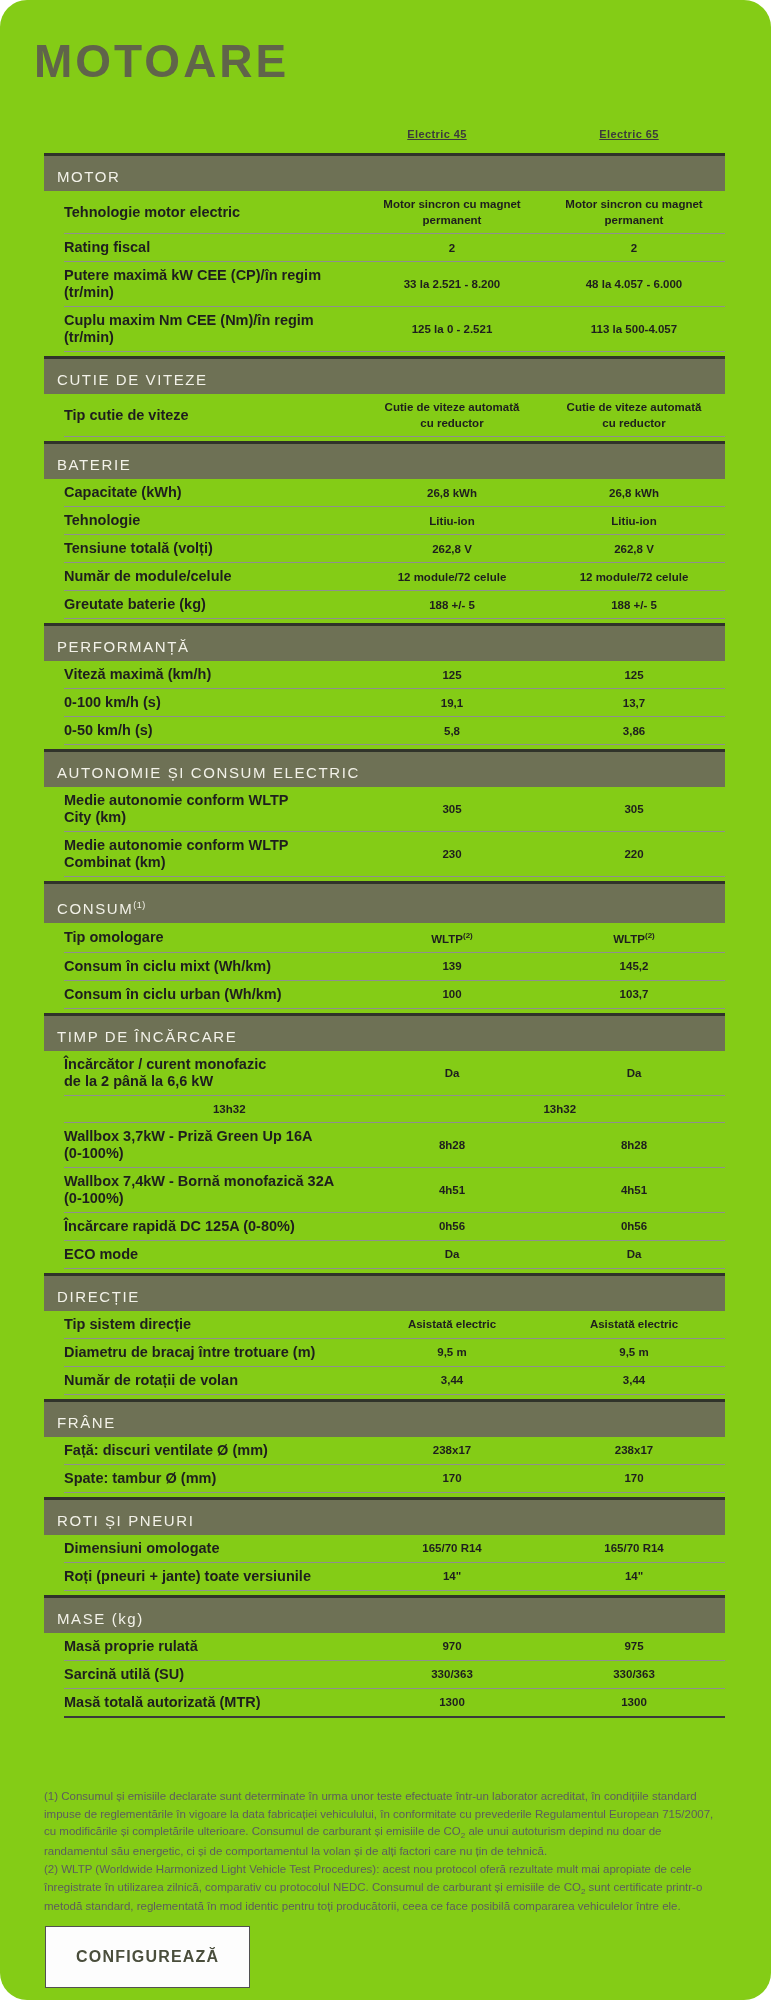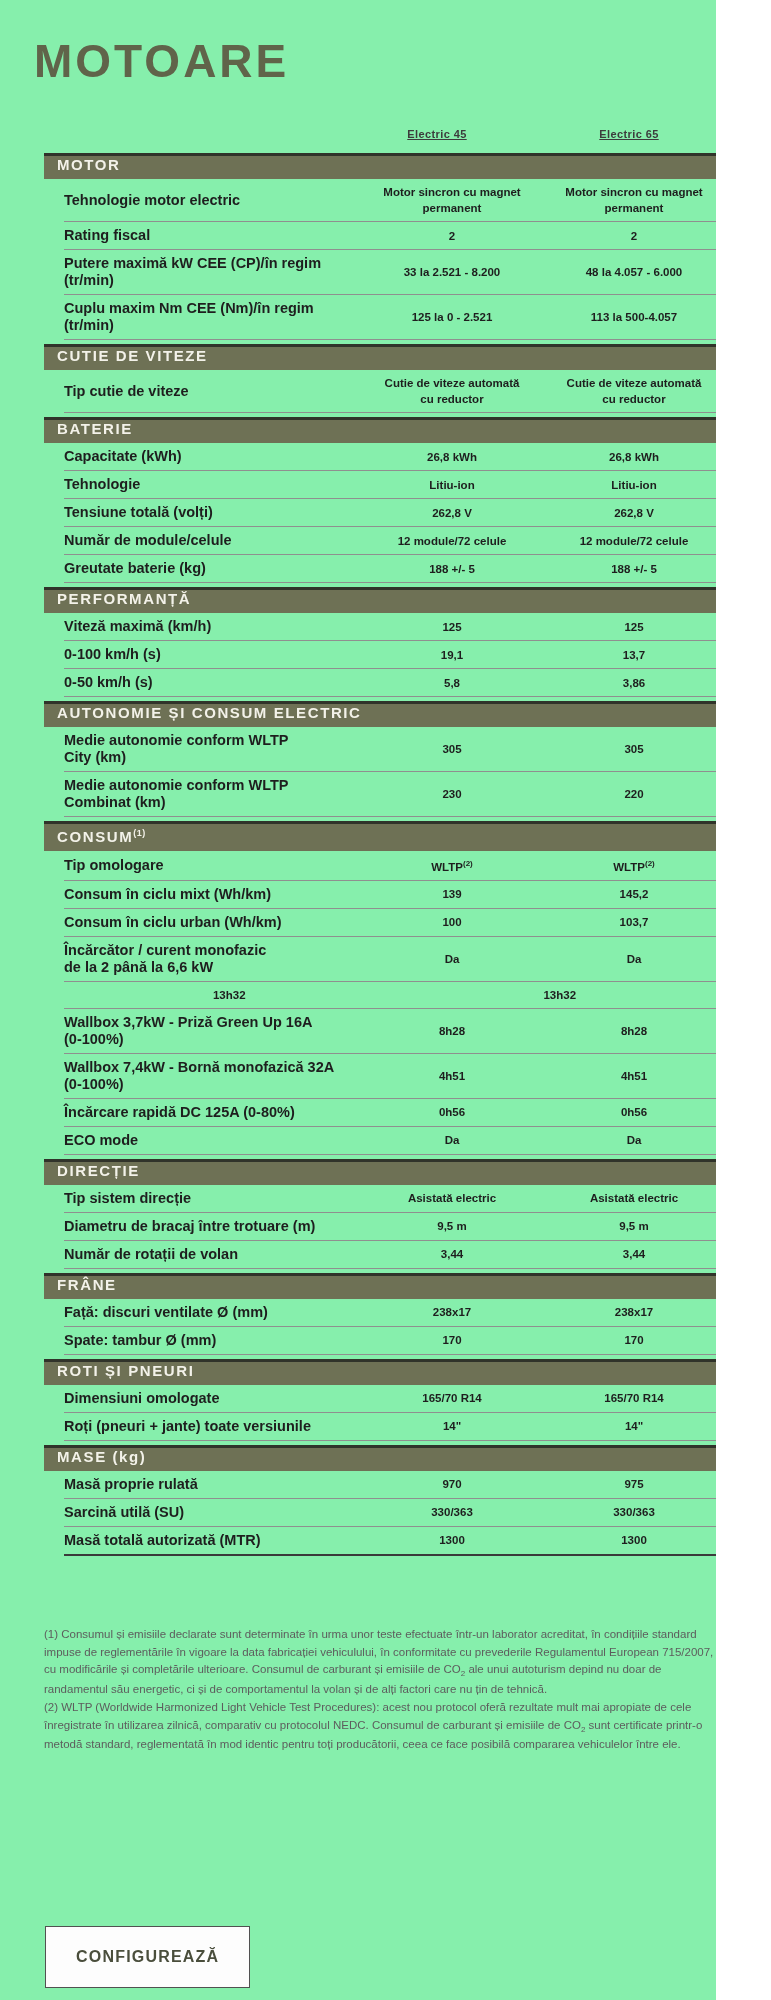--- a/index.html
+++ b/index.html
@@ -1,30 +1,30 @@
 <!DOCTYPE html>
 <html><head>
 <meta charset="utf-8">
 <style>
   * { margin:0; padding:0; box-sizing:border-box; }
   html,body { background:#ffffff; }
   body { font-family:"Liberation Sans", "DejaVu Sans", sans-serif; }
-  .page { position:relative; width:716px; height:2000px; background:#86efac; overflow:hidden; }
+  .page { position:relative; width:771px; height:2000px; background:#84cc16; overflow:hidden;border-radius:27px; }
 
   .title { padding:34px 0 0 34px; font-size:46px; font-weight:800; letter-spacing:3px; color:#60644a; }
 
   .table-wrap { width:681px; margin:40px 0 0 44px; }
 
   .col-headers { display:flex; align-items:flex-end; padding-bottom:9px; }
   .col-headers .spacer { width:297px; }
   .col-head { flex:1; text-align:center; font-size:11px; font-weight:700; color:#3c3c3c; letter-spacing:.4px;text-decoration:underline; }
 
   .section-bar { margin-top:4px; background:#6e7155; border-top:3px solid #30332a;
-                 color:#f3f2e9; font-weight:700; font-size:15px; letter-spacing:1.6px;
-                 padding:0 0 5px 13px; line-height:18px; }
+                 color:#f3f2e9; font-weight:400; font-size:15px; letter-spacing:1.6px;
+                 padding:12px 0 5px 13px; line-height:18px; }
   .section-bar sup { font-size:9px; letter-spacing:.5px; }
 
   .row { display:flex; align-items:center; border-bottom:1px solid #8f8f8f; padding:5px 0;margin-left:20px; }
   .row-label { width:297px; padding-right:8px; font-size:14.5px; font-weight:700; color:#1e1e1e;
                line-height:17px; white-space:pre-line; }
   .row-value { flex:1; text-align:center; font-size:11.5px; font-weight:700; color:#1e1e1e;
                line-height:16px; white-space:pre-line; }
   .row-value sup { font-size:8px; }
   .section:last-child .row:last-child { border-bottom:2px solid #3a3a3a; }
 
@@ -159,20 +159,21 @@
             <div class="row-value"><span>139</span></div>
             <div class="row-value"><span>145,2</span></div>
           </div>
           <div class="row">
             <div class="row-label">Consum în ciclu urban (Wh/km)</div>
             <div class="row-value"><span>100</span></div>
             <div class="row-value"><span>103,7</span></div>
           </div>
         </div>
         <div class="section">
+          <div class="section-bar"><span>TIMP DE ÎNCĂRCARE</span></div>
           <div class="row">
             <div class="row-label">Încărcător / curent monofazic
 de la 2 până la 6,6 kW</div>
             <div class="row-value"><span>Da</span></div>
             <div class="row-value"><span>Da</span></div>
           </div>
           <div class="row">
             <div class="row-value"><span>13h32</span></div>
             <div class="row-value"><span>13h32</span></div>
           </div>

